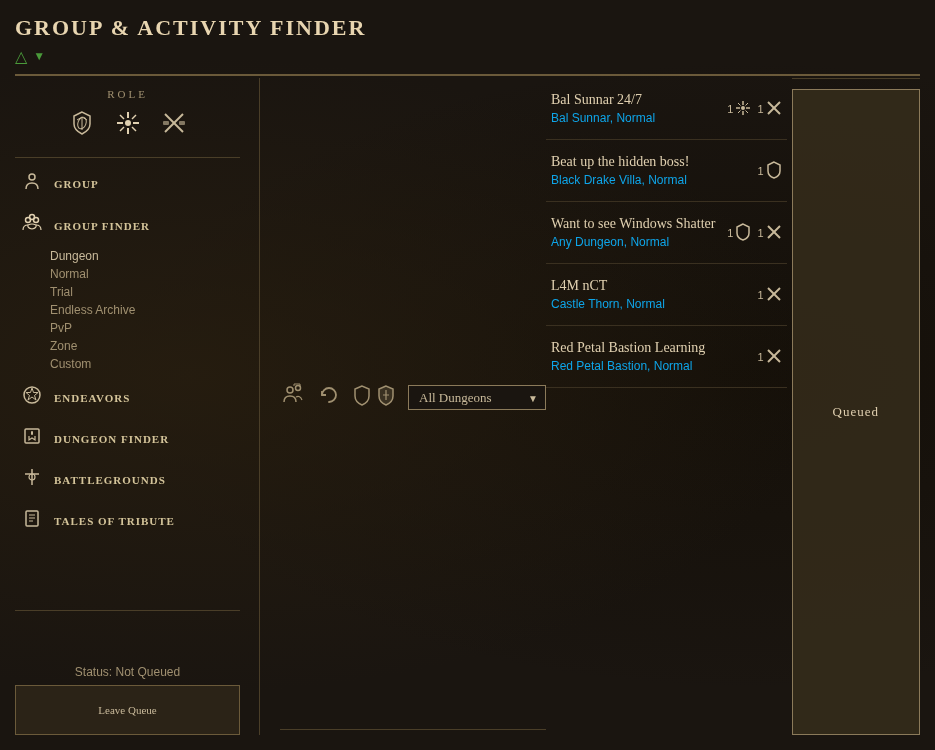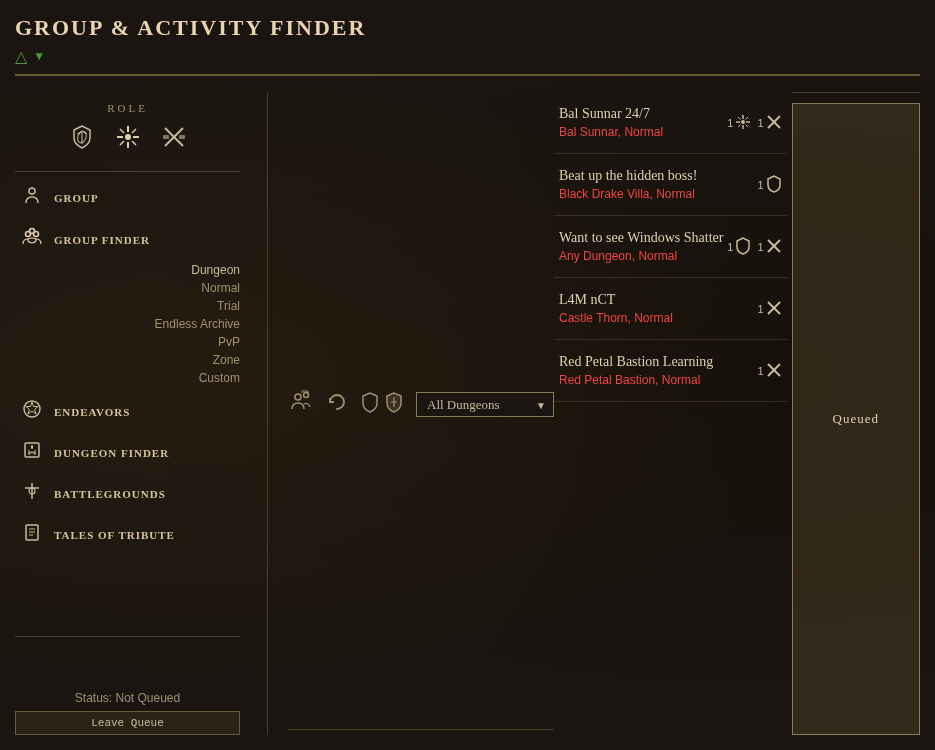--- a/index.html
+++ b/index.html
@@ -32,21 +32,21 @@
       display: flex;
       flex-direction: column;
       height: 100%;
       padding: 15px;
     }
 
     
     .header {
       border-bottom: 2px solid #6b5a3a;
       padding-bottom: 8px;
-      margin-bottom: 16px;
+      margin-bottom: 2px;
     }
 
     .header h1 {
       font-size: 22px;
       font-weight: bold;
       color: #e8d5b0;
       letter-spacing: 2px;
       text-transform: uppercase;
       font-family: 'Georgia', serif;
     }
@@ -65,21 +65,21 @@
 
     .dropdown-arrow {
       color: #4a9a3a;
       font-size: 12px;
     }
 
     
     .content-area {
       display: flex;
       flex: 1;
-      gap: 12px;
+      gap: 4px;
       overflow: hidden;
     }
 
     
     .sidebar {
       width: 240px;
       flex-shrink: 0;
       padding-right: 15px;
       display: flex;
       flex-direction: column;
@@ -153,21 +153,20 @@
       padding-left: 35px;
       margin-bottom: 4px;
     }
 
     .nav-sub-item {
       font-size: 12px;
       color: #a09070;
       padding: 2px 0;
       cursor: pointer;
       font-family: Arial, sans-serif;
-      text-align: right;
     }
 
     .nav-sub-item.active {
       color: #c8b99a;
     }
 
     
     .status-bar {
       border-top: 1px solid #4a3e28;
       padding-top: 10px;
@@ -177,27 +176,27 @@
     .status-text {
       font-size: 12px;
       color: #a09070;
       font-family: Arial, sans-serif;
       margin-bottom: 6px;
       margin-top: 44px;
     }
 
     .leave-queue-btn {
       width: 100%;
-      padding: 5px;
+      padding: 18px;
       background: rgba(60,50,30,0.5);
       border: 1px solid #6b5a3a;
       color: #c8b99a;
       font-size: 11px;
       cursor: pointer;
-      font-family: Liberation Mono, monospace;
+      font-family: Liberation Serif, serif;
       text-align: center;
     }
 
     
     .right-panel {
       flex: 1;
       display: flex;
       flex-direction: row;
       border-left: 1px solid #4a3e28;
       padding-left: 20px;
@@ -282,21 +281,21 @@
     .listing-title {
       font-size: 14px;
       font-weight: normal;
       color: #e0d0b0;
       font-family: 'Georgia', serif;
       margin-bottom: 3px;
     }
 
     .listing-subtitle {
       font-size: 12px;
-      color: #ef4444;
+      color: #0ea5e9;
       font-family: Arial, sans-serif;
     }
 
     .listing-roles {
       display: flex;
       align-items: center;
       gap: 6px;
     }
 
     .role-badge {

